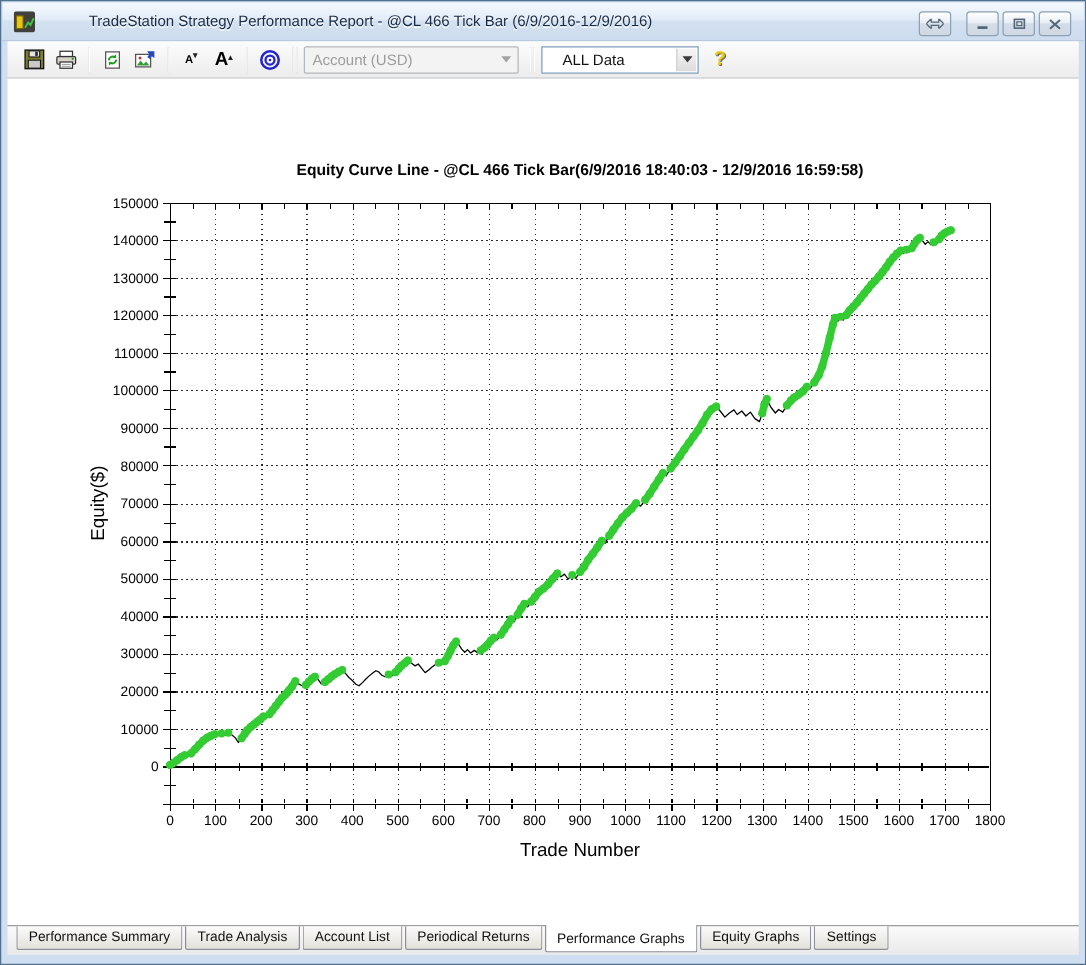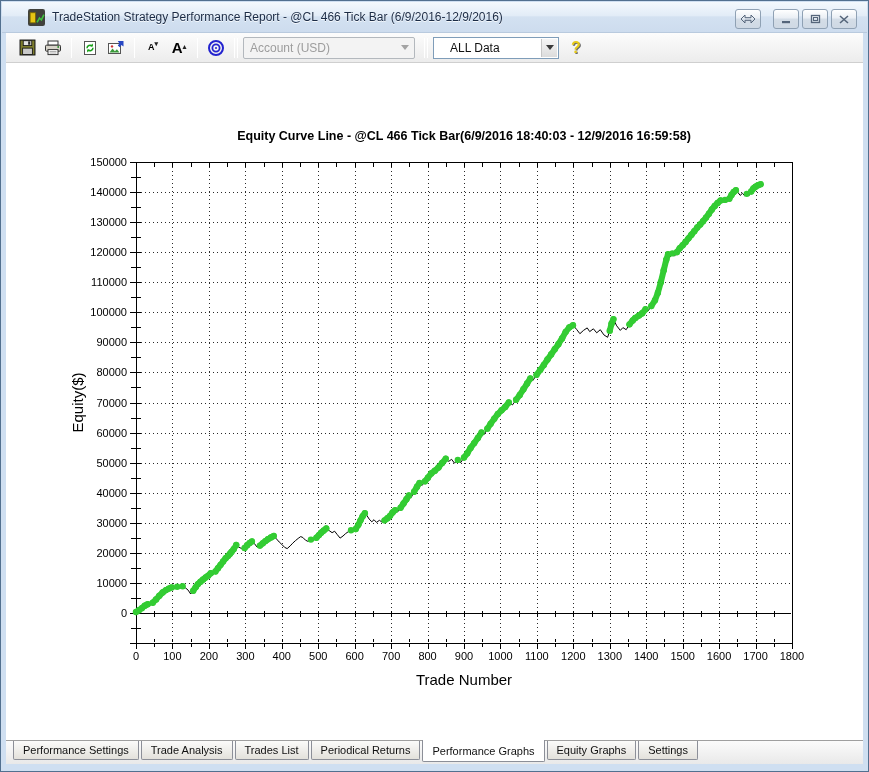--- a/index.html
+++ b/index.html
@@ -1,21 +1,21 @@
 <!DOCTYPE html>
 <html><head>
 <meta charset="utf-8">
 <style>
   html,body{margin:0;padding:0;background:#9aa7b5;font-family:"Liberation Sans",sans-serif;}
   *{box-sizing:border-box;}
   .window{position:relative;width:869px;height:772px;background:#cfdff1;border:1px solid #52708f;overflow:hidden;}
   
   .titlebar{position:absolute;top:1px;left:1px;right:1px;height:31px;
     background:linear-gradient(#f4f9fd,#e2ecf7 45%,#d3e1f1 50%,#cddcee);
-    border-bottom:1px solid #b9cade;display:flex;align-items:center;padding-left:26px;}
+    border-bottom:1px solid #b9cade;display:flex;align-items:center;padding-left:9px;gap:36px;}
   .app-icon{width:17px;height:17px;margin-right:7px;flex:0 0 auto;}
   .title-text{font-size:12px;color:#1b2b45;text-shadow:0 1px 0 rgba(255,255,255,.8);white-space:nowrap;}
   .winbtns{position:absolute;right:10px;top:7px;display:flex;align-items:center;}
   .winbtn{width:26px;height:20px;margin-left:3px;border:1px solid #8fa1b4;border-radius:3px;
     background:linear-gradient(#ffffff,#e9eef4 45%,#d4dde7 50%,#cfd9e4);
     display:flex;align-items:center;justify-content:center;cursor:default;}
   .winbtn.gap{margin-right:9px;}
   .winbtn svg{display:block;}
   
   .toolbar{position:absolute;top:32px;left:5px;right:5px;height:30px;
@@ -698,22 +698,22 @@
         <circle cx="740.8088888888889" cy="130.86625" r="3.2" fill="#33cc33"></circle>
         <circle cx="745.1822222222222" cy="128.46125" r="3.2" fill="#33cc33"></circle>
         <circle cx="747.3688888888889" cy="125.455" r="3.2" fill="#33cc33"></circle>
         <circle cx="749.5555555555555" cy="123.65125" r="3.2" fill="#33cc33"></circle>
         <circle cx="752.1066666666667" cy="122.148125" r="3.2" fill="#33cc33"></circle>
         <circle cx="754.6577777777777" cy="121.24625" r="3.2" fill="#33cc33"></circle>
       </svg>
   </div>
 
   <div class="tabstrip">
-      <div class="tab">Performance Settings</div>
+      <div class="tab">Performance Summary</div>
       <div class="tab">Trade Analysis</div>
-      <div class="tab">Trades List</div>
+      <div class="tab">Account List</div>
       <div class="tab">Periodical Returns</div>
       <div class="tab active">Performance Graphs</div>
       <div class="tab">Equity Graphs</div>
       <div class="tab">Settings</div>
     </div>
 
 </div>
 
 </body></html>

